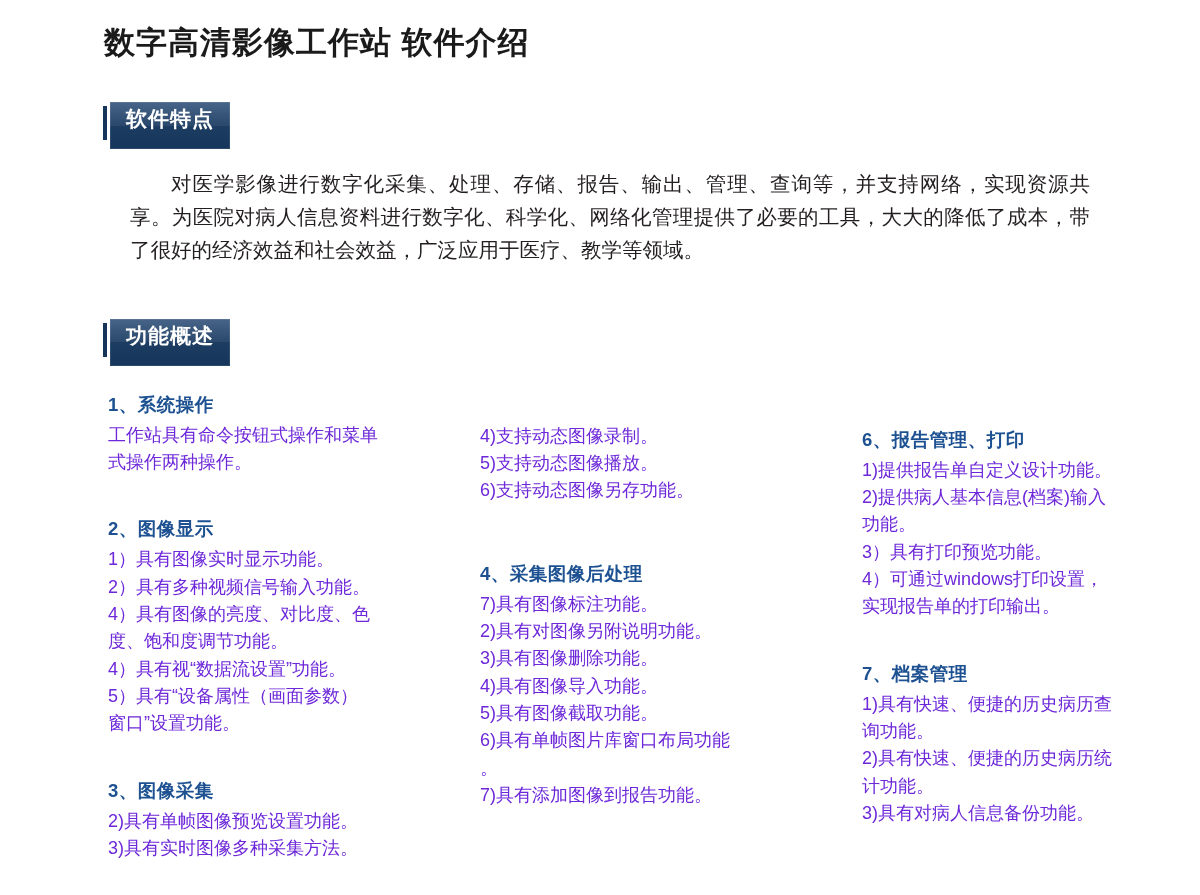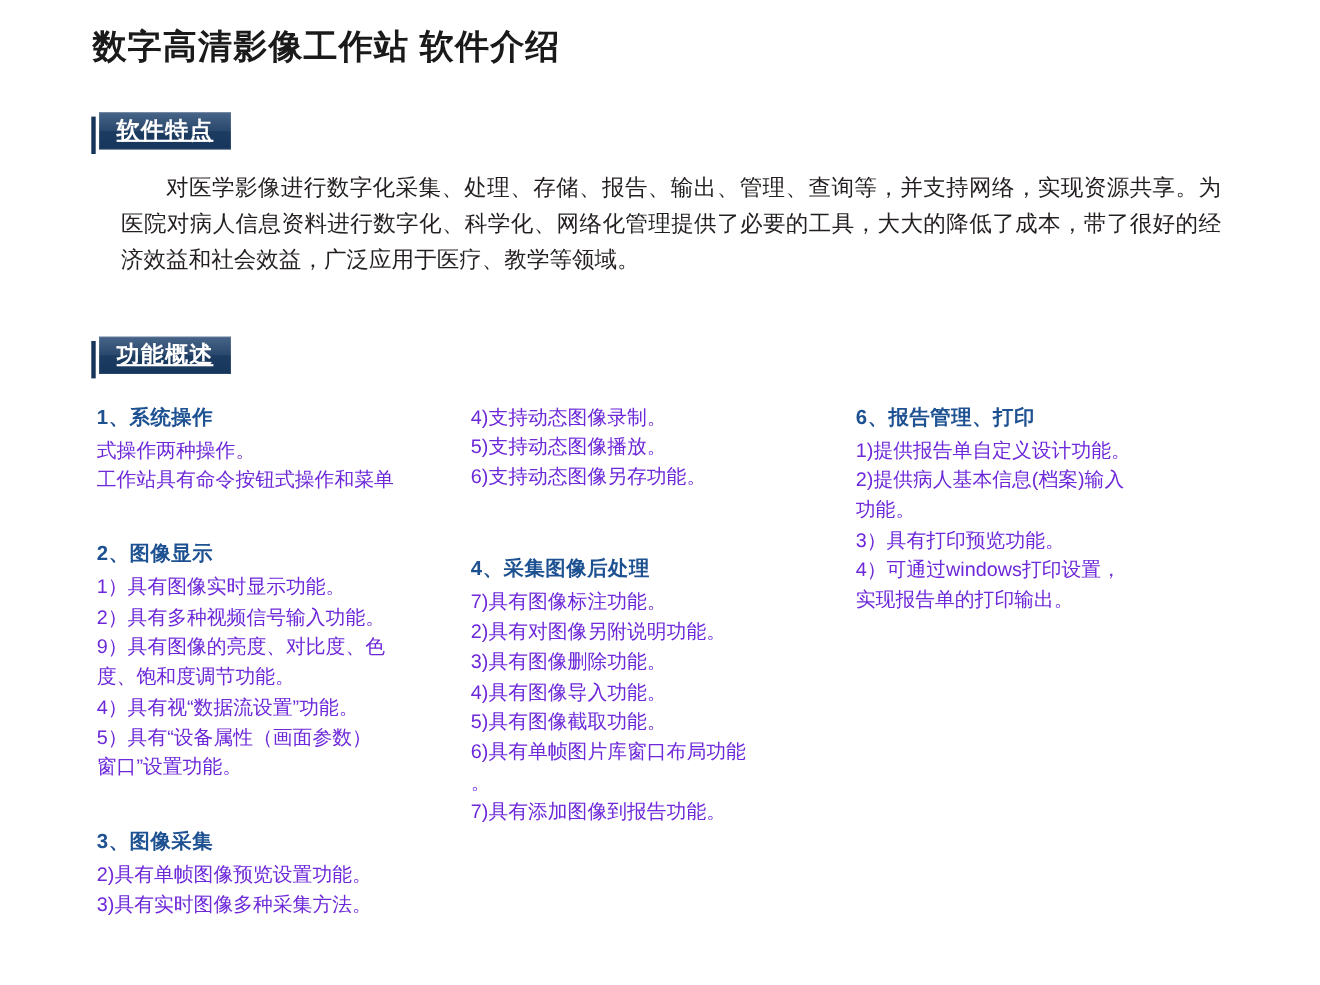--- a/index.html
+++ b/index.html
@@ -12,46 +12,45 @@
     background: #ffffff;
     font-family: "Liberation Sans", "DejaVu Sans", sans-serif;
     color: #231f20;
     overflow: hidden;
   }
   .page {
     position: relative;
     width: 1200px;
     height: 895px;
     box-sizing: border-box;
-    padding: 0 40px;
+    padding: 0 60px;
   }
   .doc-title {
     font-size: 31px;
     font-weight: bold;
     color: #1a1a1a;
     letter-spacing: 1px;
     padding-top: 22px;
     margin: 0 0 0 44px;
   }
   
   .ribbon {
     position: relative;
     display: inline-block;
     margin-left: 50px;
     margin-top: 38px;
-    height: 34px;
+    height: 47px;
     line-height: 34px;
     padding: 0 16px 0 16px;
     color: #ffffff;
     font-size: 21px;
     font-weight: bold;
     letter-spacing: 1px;
     background: linear-gradient(180deg, #3a5a80 0%, #1d3d63 45%, #16355a 100%);
     box-shadow: inset 0 0 0 1px rgba(255,255,255,0.10);
-    text-decoration: underline;
   }
   .ribbon::before {
     content: "";
     position: absolute;
     left: -7px;
     top: 4px;
     width: 4px;
     height: 34px;
     background: #16355a;
   }
@@ -69,20 +68,22 @@
     margin: 18px 50px 0 70px;
     font-size: 20.5px;
     line-height: 1.62;
     color: #231f20;
     text-align: justify;
     text-indent: 2em;
   }
   .columns {
     display: flex;
     margin: 26px 48px 0 48px;
+    gap: 32px;
+    align-items: center;
   }
   .col {
     width: 340px;
     flex: 0 0 340px;
   }
   .col.mid { width: 350px; flex: 0 0 350px; }
   .col.right { width: 330px; flex: 0 0 330px; }
   .blk { margin-bottom: 18px; }
   .blk-title {
     color: #1d5191;
@@ -113,31 +114,31 @@
   <div style="height:14px"></div>
 
   <div class="ribbon">功能概述</div>
 
   <div class="columns">
 
     <div class="col left">
 
       <div class="blk">
         <div class="blk-title">1、系统操作</div>
+        <div class="blk-line">工作站具有命令按钮式操作和菜单</div>
         <div class="blk-line">式操作两种操作。</div>
-        <div class="blk-line">工作站具有命令按钮式操作和菜单</div>
       </div>
 
       <div class="spacer-md"></div>
 
       <div class="blk">
         <div class="blk-title">2、图像显示</div>
         <div class="blk-line">1）具有图像实时显示功能。</div>
         <div class="blk-line">2）具有多种视频信号输入功能。</div>
-        <div class="blk-line">9）具有图像的亮度、对比度、色</div>
+        <div class="blk-line">4）具有图像的亮度、对比度、色</div>
         <div class="blk-line">度、饱和度调节功能。</div>
         <div class="blk-line">4）具有视“数据流设置”功能。</div>
         <div class="blk-line">5）具有“设备属性（画面参数）</div>
         <div class="blk-line">窗口”设置功能。</div>
       </div>
 
       <div class="spacer-md"></div>
 
       <div class="blk">
         <div class="blk-title">3、图像采集</div>
@@ -181,17 +182,25 @@
         <div class="blk-line">1)提供报告单自定义设计功能。</div>
         <div class="blk-line">2)提供病人基本信息(档案)输入</div>
         <div class="blk-line">功能。</div>
         <div class="blk-line">3）具有打印预览功能。</div>
         <div class="blk-line">4）可通过windows打印设置，</div>
         <div class="blk-line">实现报告单的打印输出。</div>
       </div>
 
       <div class="spacer-md"></div>
 
+      <div class="blk">
+        <div class="blk-title">7、档案管理</div>
+        <div class="blk-line">1)具有快速、便捷的历史病历查</div>
+        <div class="blk-line">询功能。</div>
+        <div class="blk-line">2)具有快速、便捷的历史病历统</div>
+        <div class="blk-line">计功能。</div>
+        <div class="blk-line">3)具有对病人信息备份功能。</div>
+      </div>
 
     </div>
 
   </div>
 </div>
 
 </body></html>

